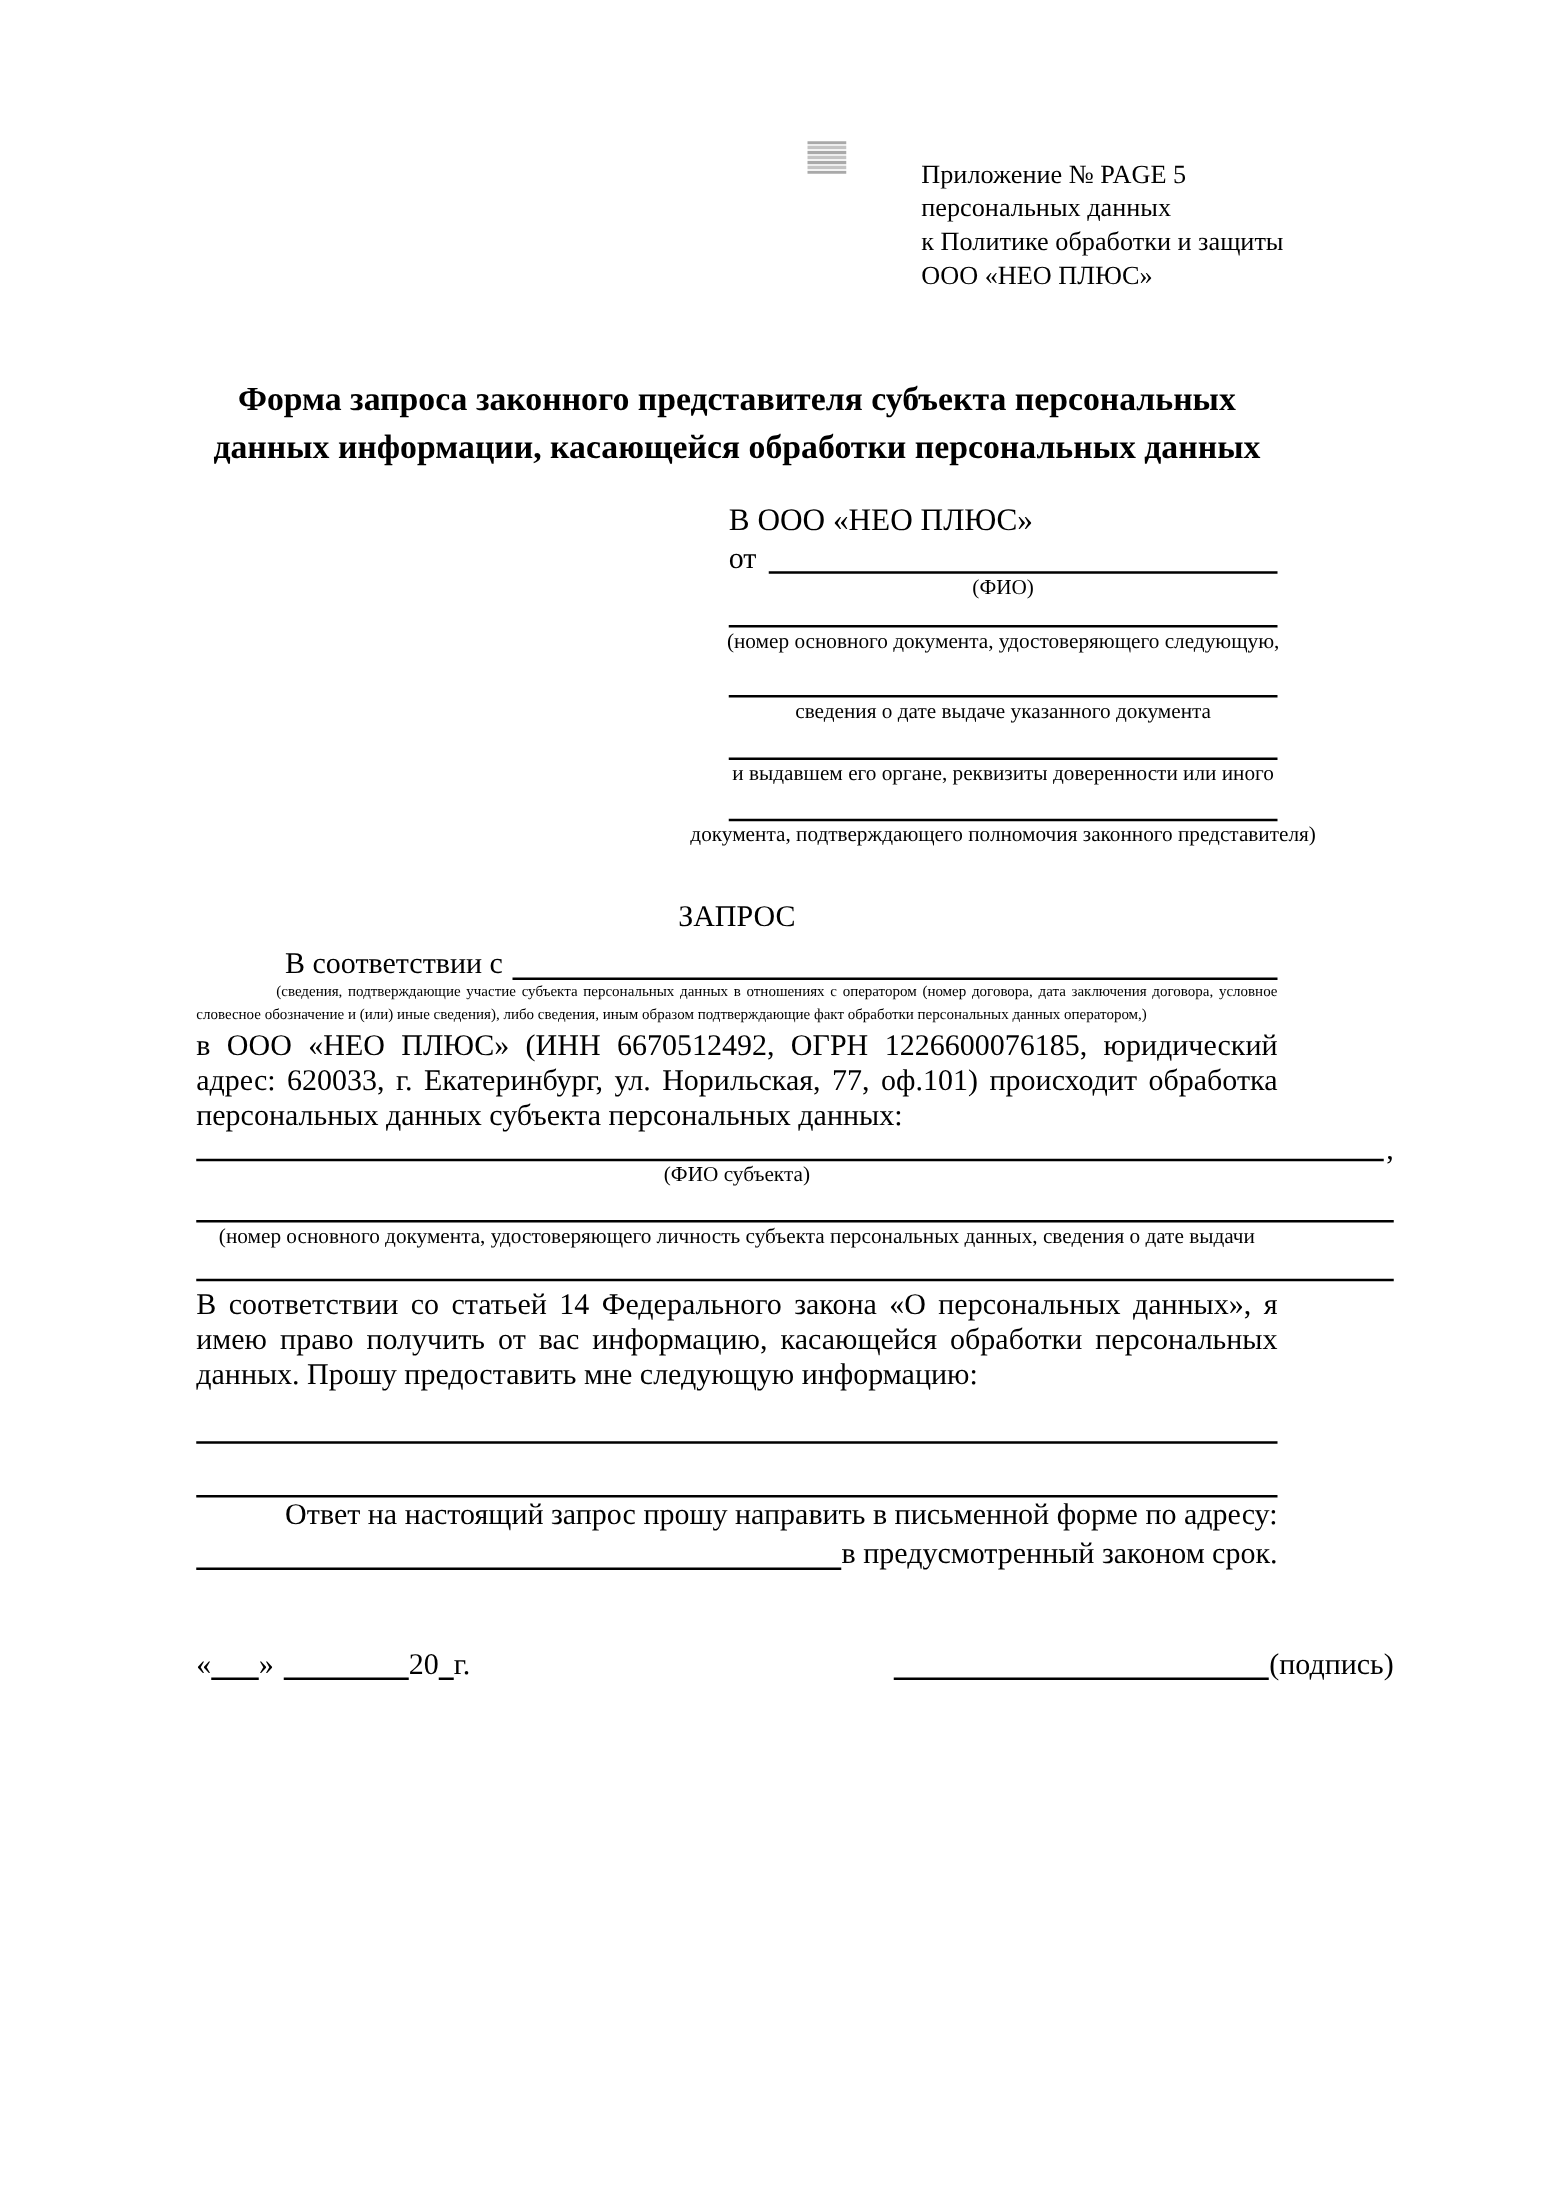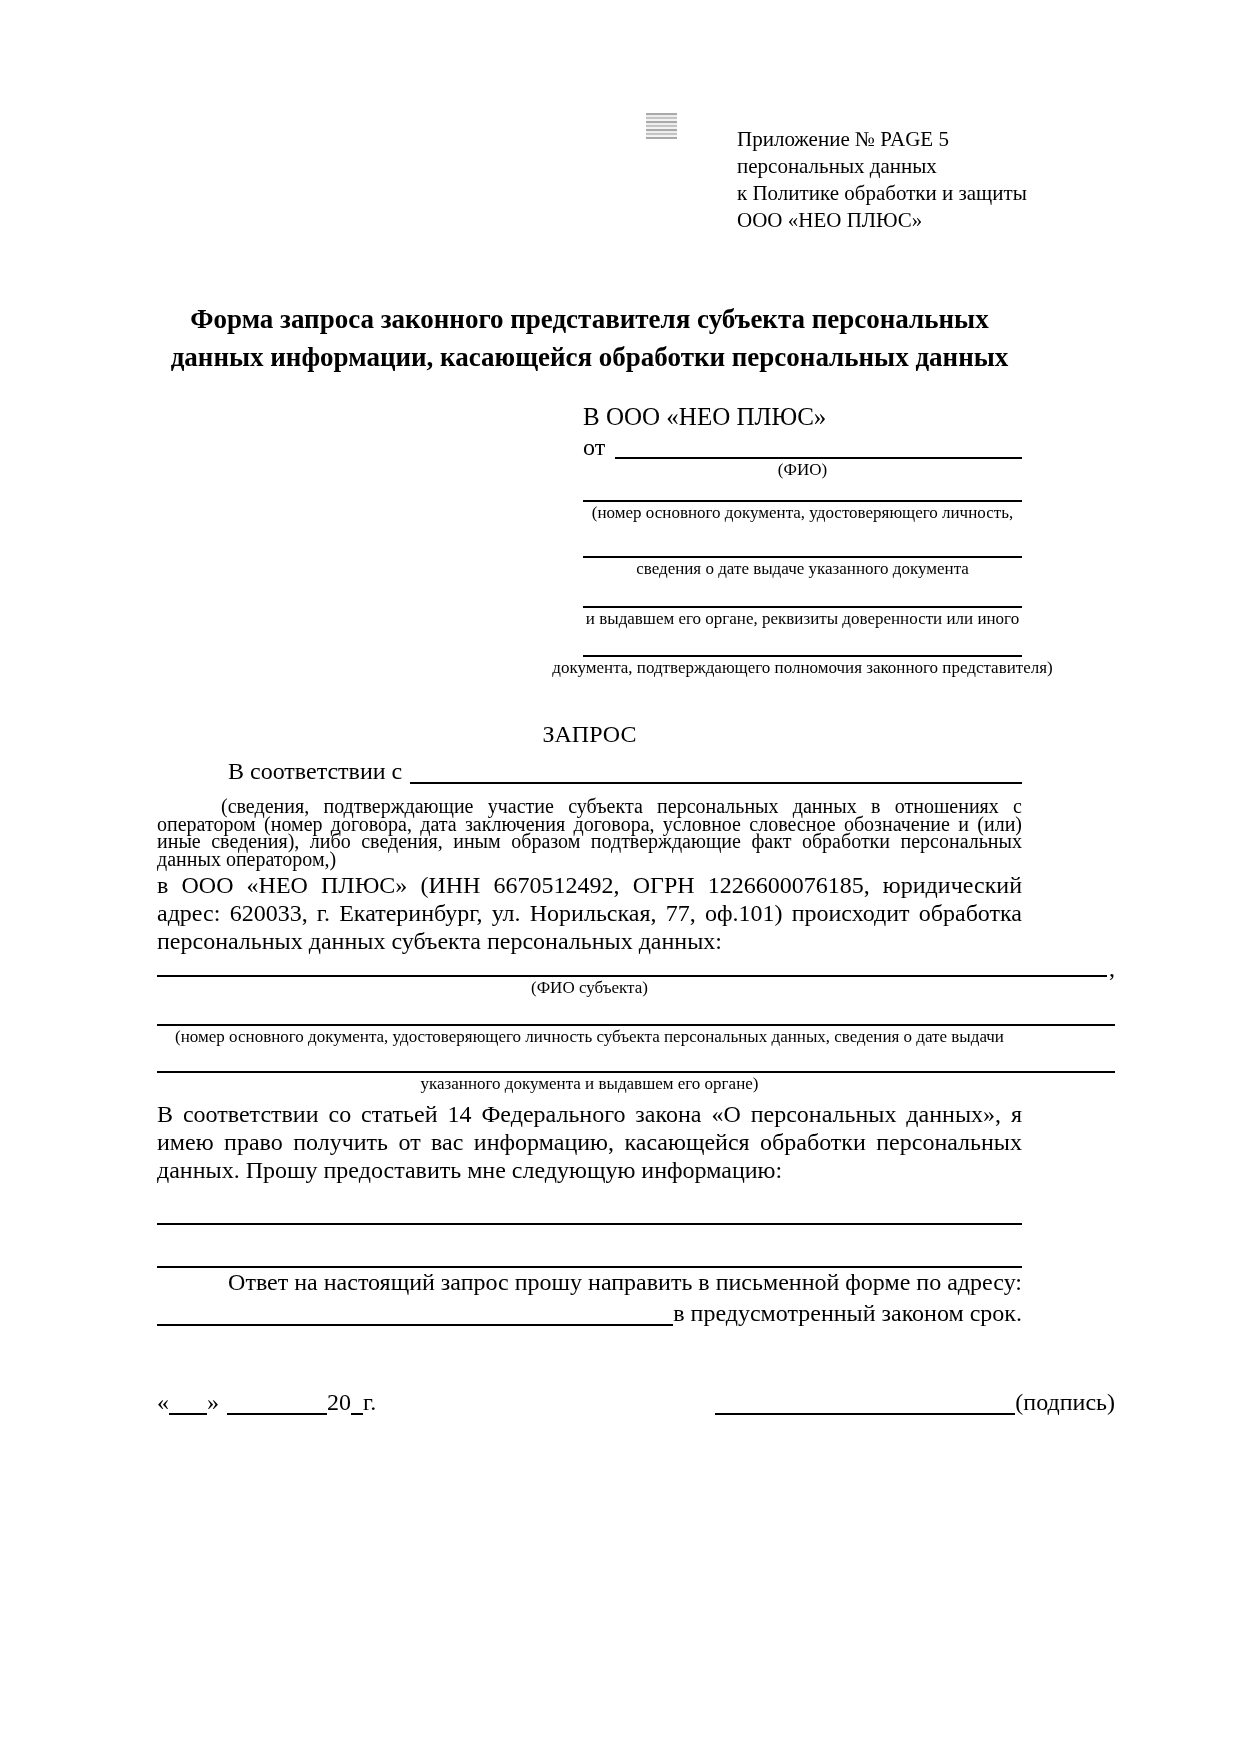--- a/index.html
+++ b/index.html
@@ -41,22 +41,22 @@
 
   .zapros { margin:41px 220px 0 157px; text-align:center; font-size:24px; line-height:30px; }
 
   .main { margin:0 220px 0 157px; font-size:24px; }
   .bleed { margin-right:-93px; }       
 
   .accordance-row { margin-top:8px; height:27px; }
   .accordance-label { padding-left:71px; padding-right:8px; line-height:25px; white-space:nowrap; }
 
   .small-note {
-    font-size:20px; line-height:17.5px; text-align:justify; text-indent:64px;
-    margin-top:14px;
+    font-size:12px; line-height:17.5px; text-align:justify; text-indent:64px;
+    margin-top:1px;
   }
   .para { text-align:justify; line-height:28px; margin-top:3px; }
   .comma-row { height:22px; }
   .comma { font-size:24px; line-height:18px; padding-left:2px; }
   .cap.wide { line-height:22px; }
   .sb1 { height:27px; } .sb2 { height:25px; }
   .para2 { margin-top:5px; }
   .info1 { margin-top:17px; height:24px; }
   .info2 { height:43px; }
   .answer { text-align:right; line-height:28px; }
@@ -90,21 +90,21 @@
   <div class="title">Форма запроса законного представителя субъекта персональных данных информации, касающейся обработки персональных данных</div>
 
   <div class="addr">
     <div class="addr-to">В ООО «НЕО ПЛЮС»</div>
     <div class="row from-row">
       <span class="from-label">от</span>
       <span class="fill"></span>
     </div>
     <div class="cap">(ФИО)</div>
     <div class="blank b1"></div>
-    <div class="cap">(номер основного документа, удостоверяющего личность,</div>
+    <div class="cap">(номер основного документа, удостоверяющего следующую,</div>
     <div class="blank b2"></div>
     <div class="cap">сведения о дате выдаче указанного документа</div>
     <div class="blank b3"></div>
     <div class="cap">и выдавшем его органе, реквизиты доверенности или иного</div>
     <div class="blank b4"></div>
     <div class="cap">документа, подтверждающего полномочия законного представителя)</div>
   </div>
 
   <div class="zapros">ЗАПРОС</div>
 
@@ -122,21 +122,20 @@
     <div class="row comma-row bleed">
       <span class="fill"></span>
       <span class="comma">,</span>
     </div>
     <div class="cap wide">(ФИО субъекта)</div>
 
     <div class="blank sb1 bleed"></div>
     <div class="cap wide">(номер основного документа, удостоверяющего личность субъекта персональных данных, сведения о дате выдачи</div>
 
     <div class="blank sb2 bleed"></div>
-    <div class="cap wide">указанного документа и выдавшем его органе)</div>
 
     <p class="para para2">В соответствии со статьей 14 Федерального закона «О персональных данных», я имею право получить от вас информацию, касающейся обработки персональных данных. Прошу предоставить мне следующую информацию:</p>
 
     <div class="blank info1"></div>
     <div class="blank info2"></div>
 
     <div class="answer">Ответ на настоящий запрос прошу направить в письменной форме по адресу:</div>
 
     <div class="row term-row">
       <span class="fill"></span>

